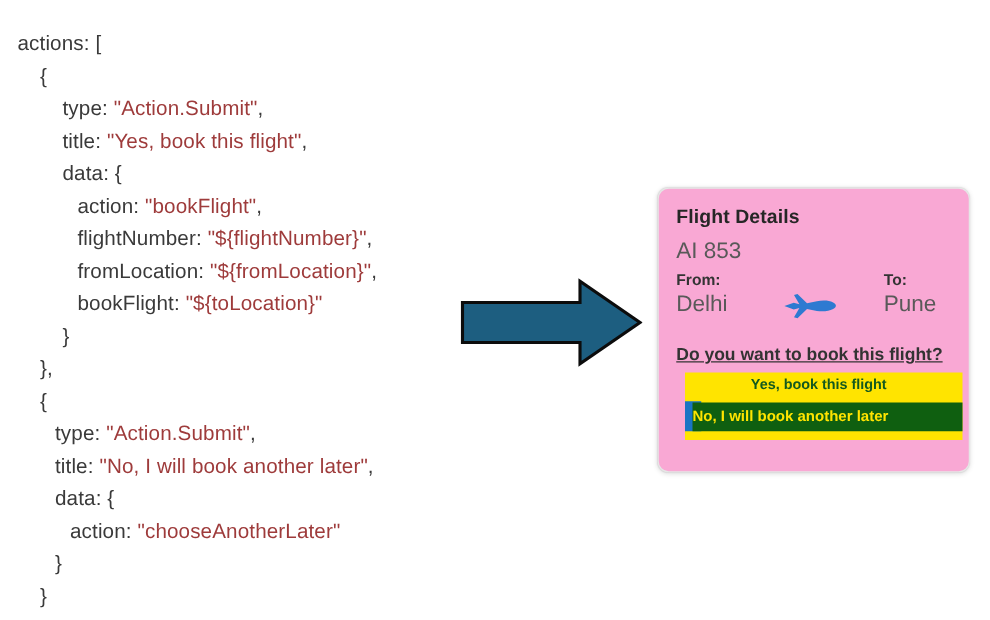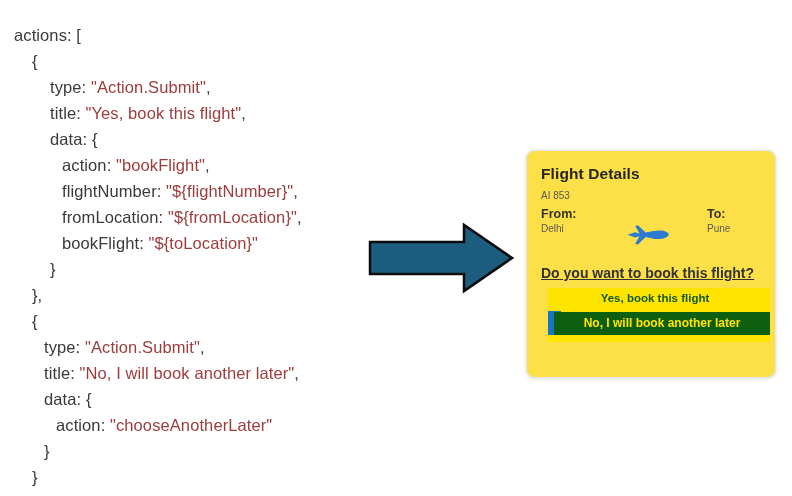--- a/index.html
+++ b/index.html
@@ -50,21 +50,21 @@
     height: 72px;
   }
 
   
   .flight-card {
     position: absolute;
     left: 526px;
     top: 150px;
     width: 250px;
     height: 228px;
-    background: #fde047;
+    background: #f9a8d4;
     border: 1px solid #e6e6e6;
     border-radius: 9px;
     box-shadow: 0 1px 4px rgba(0,0,0,0.13), 0 0 1px rgba(0,0,0,0.10);
     box-sizing: border-box;
     padding: 14px 14px 10px 14px;
     overflow: hidden;
   }
   .card-title {
     font-size: 15.5px;
     font-weight: bold;
@@ -72,21 +72,21 @@
     margin: 0 0 7px 0;
     letter-spacing: 0.1px;
   }
   .field-label {
     font-size: 12.5px;
     font-weight: bold;
     color: #333333;
     margin: 0 0 2px 0;
   }
   .field-value {
-    font-size: 10px;
+    font-size: 18px;
     font-weight: normal;
     color: #595959;
     margin: 0 0 6px 0;
   }
   .route-row {
     position: relative;
     height: 56px;
     margin-bottom: 2px;
   }
   .route-col-from {
@@ -143,21 +143,20 @@
     color: #13591e;
     background: transparent;
   }
   .btn-no {
     position: absolute;
     left: 6px;
     top: 24px;
     width: 216px;
     height: 23px;
     line-height: 23px;
-    text-align: center;
     font-size: 12px;
     font-weight: bold;
     color: #ffe400;
     background: #0f5f10;
   }
   .blue-tab {
     position: absolute;
     left: 0px;
     top: 23px;
     width: 13px;

